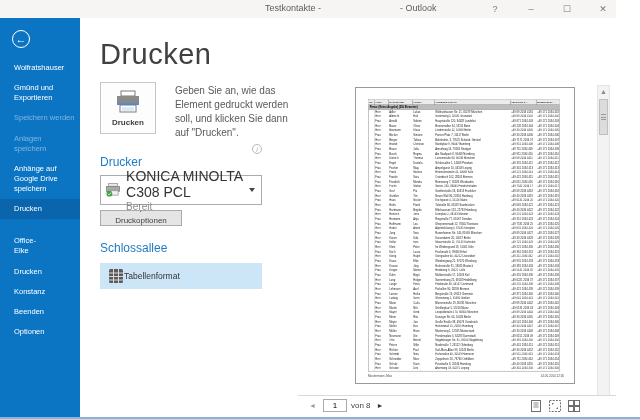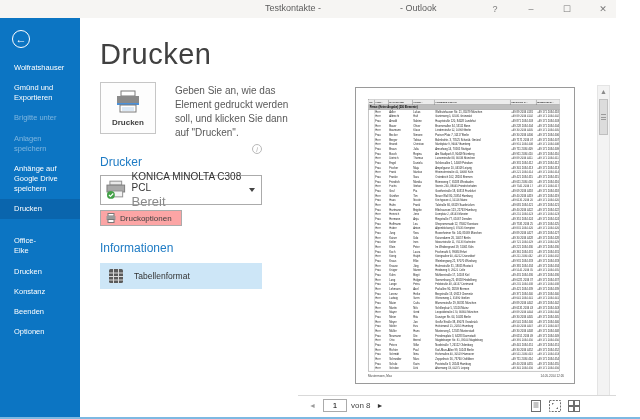--- a/index.html
+++ b/index.html
@@ -32,28 +32,28 @@
   .print-row { display:flex; margin-top:11px; }
   .big-print-btn { width:58px; height:52px; border:1px solid #c6c6c6; background:#fdfdfd; display:flex; flex-direction:column;
                    align-items:center; justify-content:center; gap:4px; cursor:pointer; }
   .big-print-btn .lbl { font-size:8px; font-weight:bold; color:#3f3f3f; }
   .desc { font-size:10px; color:#595959; line-height:1.4; width:128px; margin-left:19px; margin-top:2px; }
   .info-icon { position:absolute; left:172px; top:126px; width:10px; height:10px; border:1px solid #b9b9b9; border-radius:50%;
                color:#b0b0b0; font-size:7px; text-align:center; line-height:9px; font-style:italic; cursor:pointer; }
   .sec-head { font-size:12px; font-weight:300; color:#1e7bc4; margin-top:15px; }
   .printer-box { width:162px; height:30px; border:1px solid #ababab; background:#fff; margin-top:6px;
                  display:flex; align-items:center; position:relative; cursor:pointer; }
-  .printer-box .pname { font-size:10px; color:#333; }
-  .printer-box .pstatus { font-size:13px; color:#8a8a8a; margin-top:1px; }
+  .printer-box .pname { font-size:14px; color:#333; }
+  .printer-box .pstatus { font-size:10px; color:#8a8a8a; margin-top:1px; }
   .printer-caret { position:absolute; right:6px; top:12px; width:0; height:0; border-left:3.5px solid transparent;
                    border-right:3.5px solid transparent; border-top:4px solid #444; }
-  .opt-btn { margin-top:5px; height:16px; width:82px; border:1px solid #ababab; background:#fca5a5; display:flex;
-             align-items:center; gap:4px; padding:0 5px; font-size:8px; color:#3f3f3f; cursor:pointer; }
+  .opt-btn { margin-top:5px; height:16px; width:82px; border:1px solid #ababab; background:#e5e5e5; display:flex;
+             align-items:center; gap:4px; padding:0 5px; font-size:8px; color:#3f3f3f; cursor:pointer;flex-direction:column; }
   .setting-item { width:162px; height:26px; background:#cde6f7; margin-top:8px; display:flex; align-items:center;
-                  gap:10px; padding-left:8px; cursor:pointer; }
+                  padding-left:8px; cursor:pointer; }
   .setting-item .slbl { font-size:8.5px; color:#333; }
 
   
   .preview { flex:1; position:relative; background:#fff; }
   .page { position:absolute; left:57px; top:69px; width:220px; height:297px; background:#fff; border:1px solid #9a9a9a; overflow:hidden; }
   .page-inner { position:absolute; left:0; top:0; width:660px; height:891px; transform:scale(.3333); transform-origin:0 0; }
   .ptable { position:absolute; left:36px; top:34px; width:576px; border:1px solid #555; }
   .tr { display:grid; grid-template-columns:18px 42px 72px 66px 228px 78px 72px; height:14px; overflow:hidden; }
   .tr.head { height:16px; background:#ececec; }
   .tr.head .td { border-right:1px solid #555; border-bottom:1px solid #555; font-weight:bold; font-size:7.5px; line-height:15px; }
@@ -101,21 +101,21 @@
   </div>
 
   <div class="main">
 
     <nav class="sidebar">
       <div class="back-btn">←</div>
       <div id="nav-list">
           <div class="nav-item ">Wolfratshauser</div>
           <div class="nav-item ">Gmünd und
 Exportieren</div>
-          <div class="nav-item disabled">Brigitte unter</div>
+          <div class="nav-item disabled">Speichern werden</div>
           <div class="nav-item disabled">Anlagen
 speichern</div>
           <div class="nav-item ">Anhänge auf
 Google Drive
 speichern</div>
           <div class="nav-item selected">Drucken</div>
           <div class="nav-gap"></div>
           <div class="nav-item ">Office-
 Elke</div>
           <div class="nav-item ">Drucken</div>
@@ -164,21 +164,21 @@
 
       <div class="opt-btn">
         <svg width="10" height="10" viewBox="0 0 10 10">
           <rect x="2" y="0.5" width="6" height="2.5" fill="#fff" stroke="#777"></rect>
           <rect x="0.5" y="3" width="9" height="4" fill="#9a9a9a"></rect>
           <rect x="2" y="6.5" width="6" height="3" fill="#fff" stroke="#777"></rect>
         </svg>
         <span>Druckoptionen</span>
       </div>
 
-      <div class="sec-head">Informationen</div>
+      <div class="sec-head">Schlossallee</div>
 
       <div class="setting-item">
         <svg width="16" height="16" viewBox="0 0 16 16">
           <rect x="1" y="1" width="14" height="14" rx="1.5" fill="#5a5a5a"></rect>
           <g stroke="#d9d9d9" stroke-width="1">
             <line x1="1" y1="5" x2="15" y2="5"></line>
               <line x1="1" y1="8.5" x2="15" y2="8.5"></line>
               <line x1="1" y1="12" x2="15" y2="12"></line>
             <line x1="5.5" y1="1" x2="5.5" y2="15"></line>
               <line x1="10.5" y1="1" x2="10.5" y2="15"></line>

